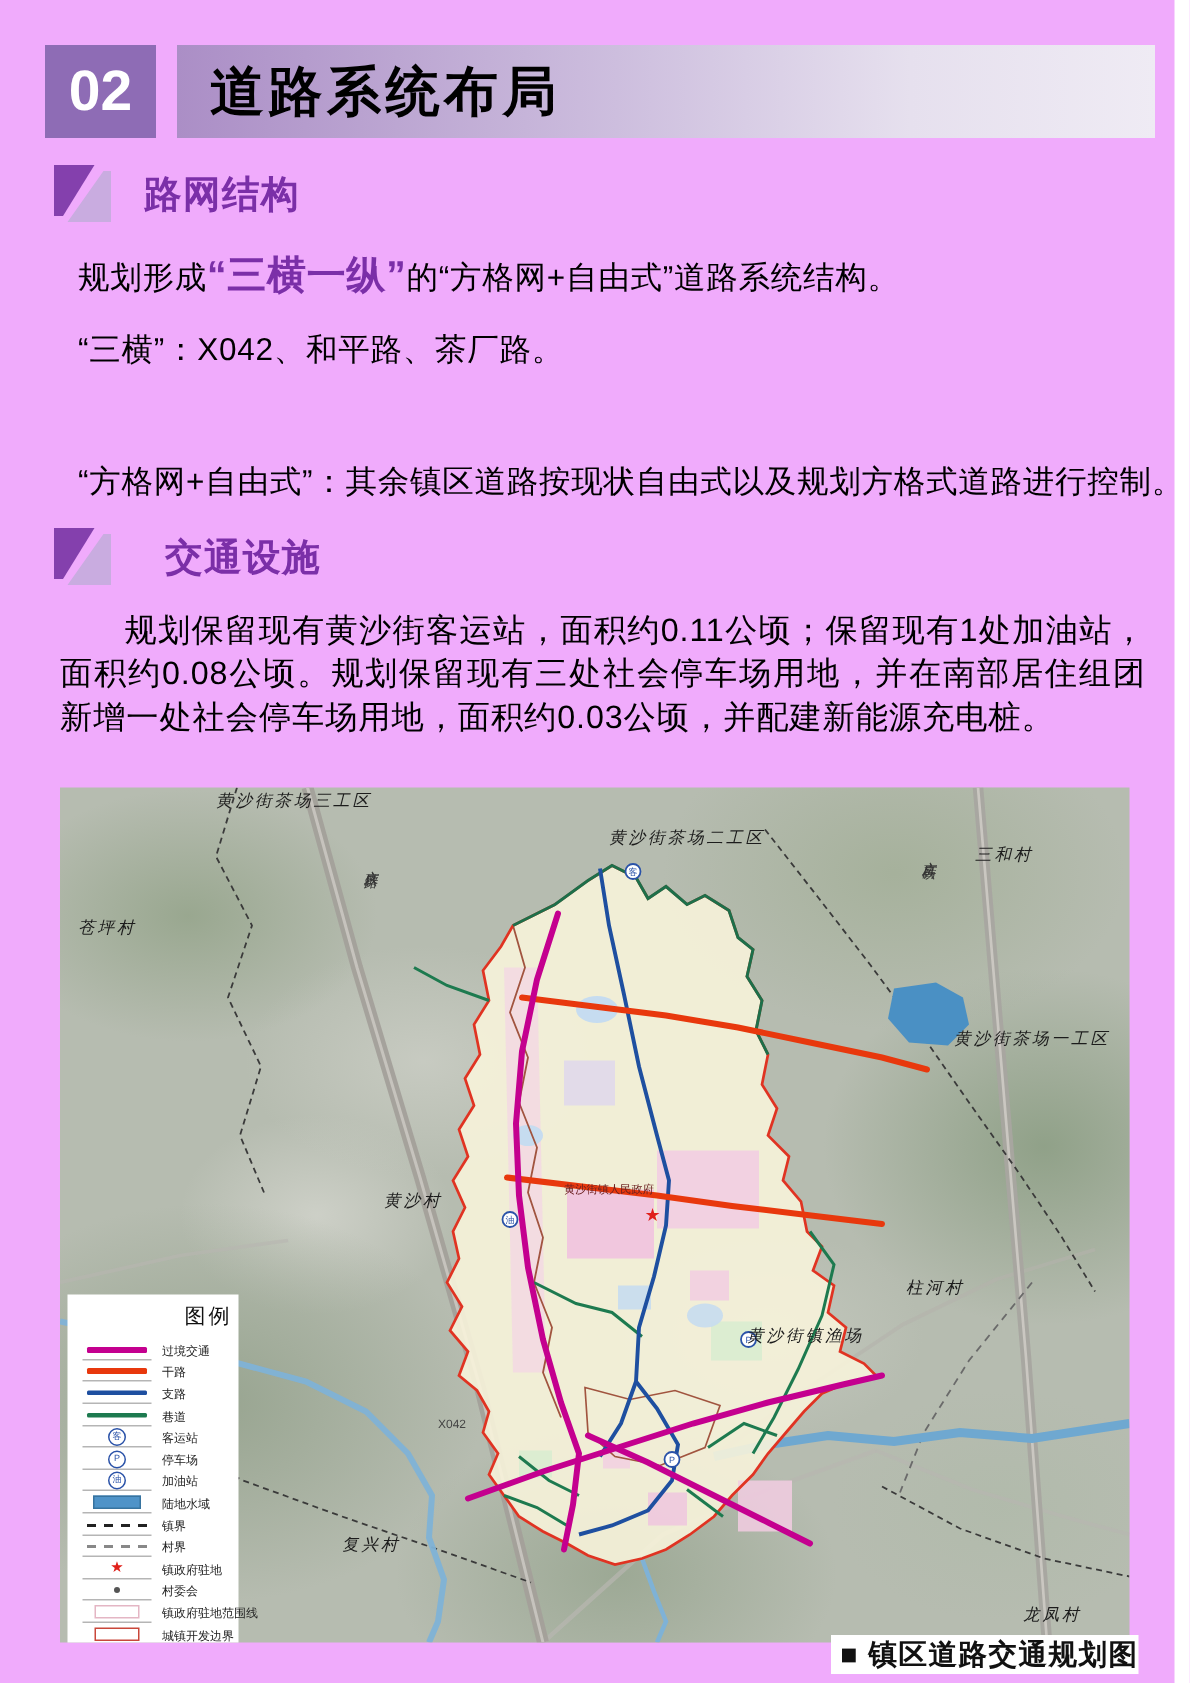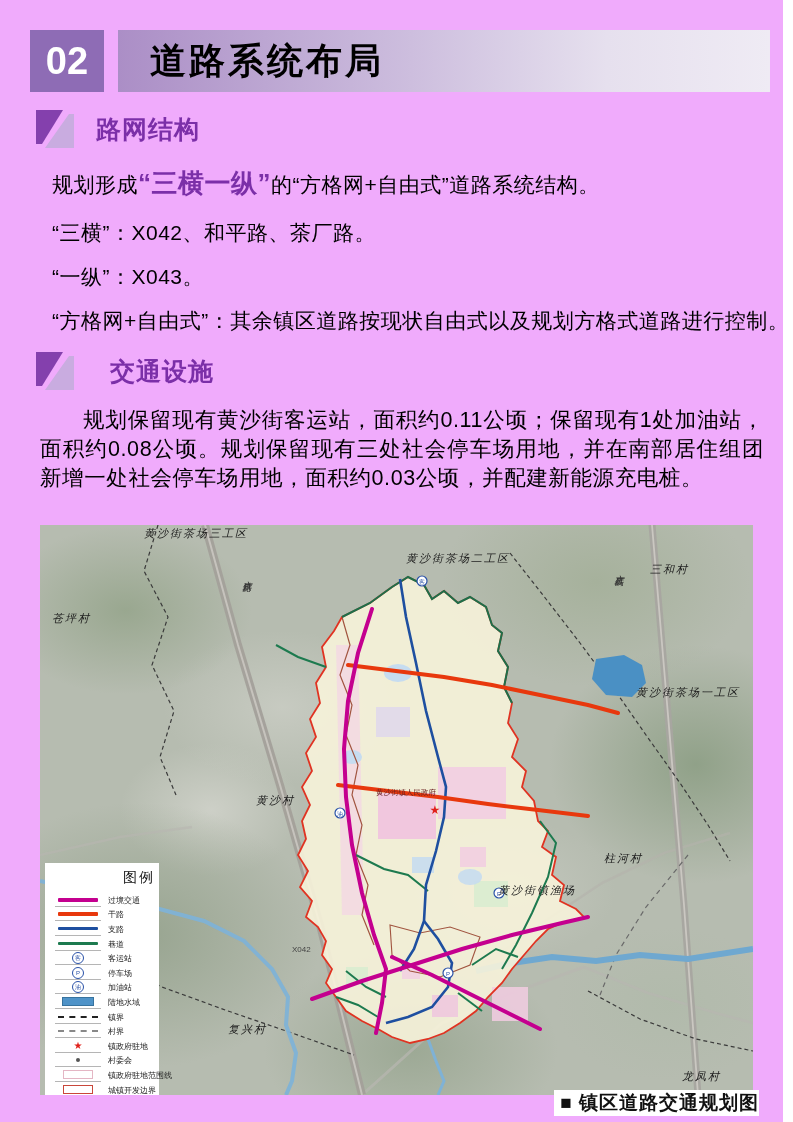--- a/index.html
+++ b/index.html
@@ -5,21 +5,21 @@
   html,body{margin:0;padding:0;background:#ffffff;}
   .page{position:relative;width:783px;height:1122px;background:#f0abfc;overflow:hidden;
         font-family:"Liberation Sans",sans-serif;color:#000;}
 
   
   .num-box{position:absolute;left:30px;top:30px;width:74px;height:62px;background:#8e6cb5;
            display:flex;align-items:center;justify-content:center;color:#fff;
            font-size:38px;font-weight:bold;}
   .title-band{position:absolute;left:118px;top:30px;width:652px;height:62px;
               background:linear-gradient(90deg,#ab8ec6 0%,#cdbede 45%,#e6e0ee 75%,#efebf4 100%);
-              display:flex;align-items:center;padding-left:32px;box-sizing:border-box;}
+              display:flex;align-items:center;padding-left:22px;box-sizing:border-box;}
   .page-title{font-size:36px;font-weight:bold;letter-spacing:3px;color:#000;}
 
   
   .sec{position:absolute;left:36px;display:flex;align-items:center;gap:22px;}
   .sec-heading{font-size:25px;font-weight:bold;color:#7b2fa8;letter-spacing:1px;}
   .sec-icon{width:38px;height:38px;flex:0 0 38px;}
 
   
   .p{position:absolute;left:52px;font-size:21px;color:#000;letter-spacing:0.5px;white-space:nowrap;}
   .hl{font-size:26px;font-weight:bold;color:#7b2fa8;}
@@ -90,21 +90,20 @@
       <polygon points="0,0 27,0 6,34 0,34" fill="#8440ad"></polygon>
       <polygon points="33,4 38,4 38,38 9,38" fill="#c9ace0"></polygon>
     </svg>
     <span class="sec-heading">路网结构</span>
   </div>
 
   <div class="p" style="top:166px;">
     <span>规划形成</span><span class="hl">“三横一纵”</span><span>的“方格网+自由式”道路系统结构。</span>
   </div>
   <div class="p" style="top:219px;">“三横”：X042、和平路、茶厂路。</div>
-  <div class="p" style="top:263px;">“一纵”：X043。</div>
   <div class="p" style="top:307px;">“方格网+自由式”：其余镇区道路按现状自由式以及规划方格式道路进行控制。</div>
 
   <div class="sec" style="top:352px;gap:36px;">
     <svg class="sec-icon" viewBox="0 0 38 38">
       <polygon points="0,0 27,0 6,34 0,34" fill="#8440ad"></polygon>
       <polygon points="33,4 38,4 38,38 9,38" fill="#c9ace0"></polygon>
     </svg>
     <span class="sec-heading">交通设施</span>
   </div>
 

